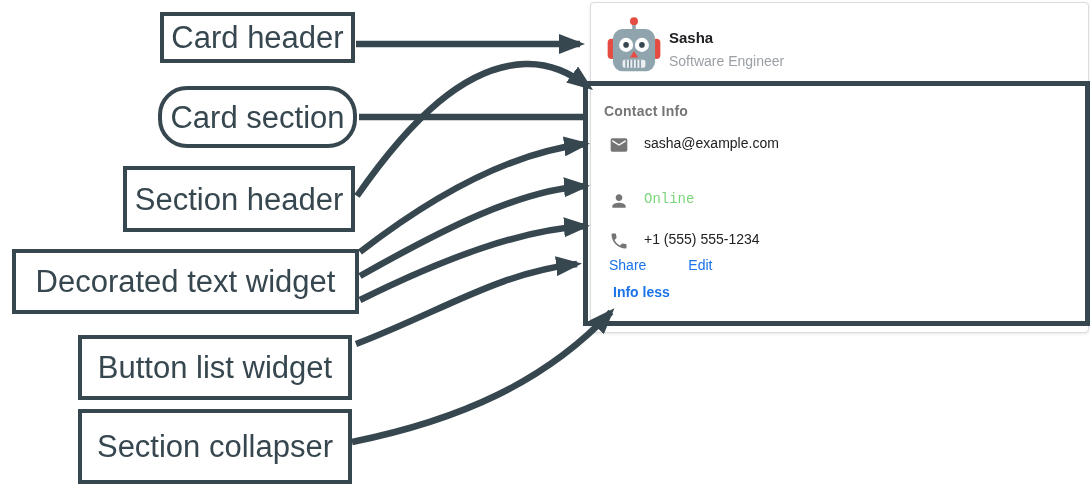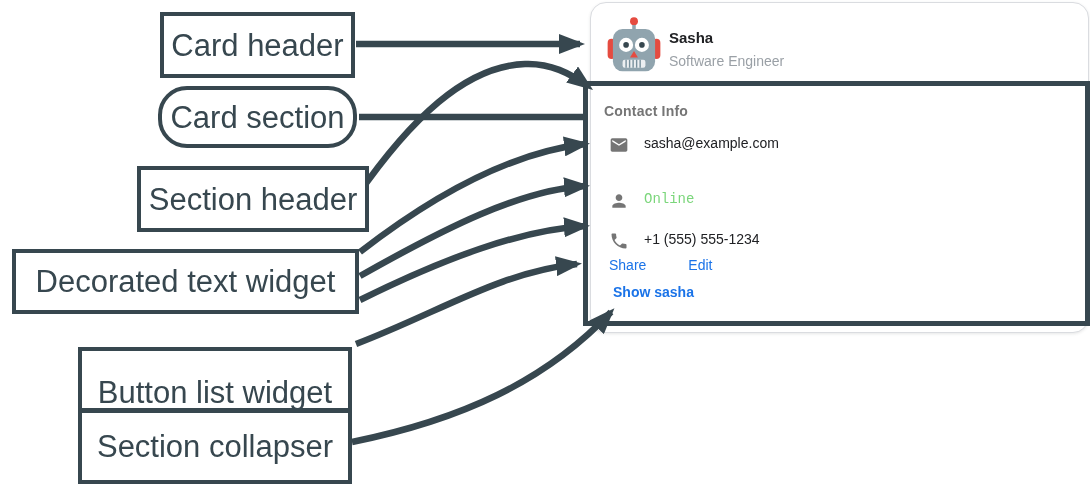--- a/index.html
+++ b/index.html
@@ -9,36 +9,36 @@
   }
 
   
   .label-box {
     position:absolute; box-sizing:border-box;
     border:4px solid #37474f; background:#fff; color:#37474f;
     font-size:31px; line-height:1;
     display:flex; align-items:center; justify-content:center;
     white-space:nowrap; z-index:4;
   }
-  #lbl-card-header    { left:160px; top:12px;  width:195px; height:66px; }
+  #lbl-card-header    { left:160px; top:12px;  width:195px; height:51px; }
   #lbl-card-section   { left:158px; top:86px;  width:199px; height:62px;border-radius:29px; }
-  #lbl-section-header { left:137px; top:166px; width:232px; height:66px; }
+  #lbl-section-header { left:123px; top:166px; width:232px; height:66px; }
   #lbl-decorated      { left:12px;  top:249px; width:347px; height:65px; }
-  #lbl-button-list    { left:78px;  top:347px; width:274px; height:65px;align-items:flex-end; }
+  #lbl-button-list    { left:78px;  top:335px; width:274px; height:65px; }
   #lbl-collapser      { left:78px;  top:409px; width:274px; height:75px;text-align:center; }
 
   
   .arrows { position:absolute; left:0; top:0; width:1090px; height:494px;
             z-index:3; pointer-events:none; }
 
   
   .card {
     position:absolute; left:590px; top:2px; width:499px; height:331px;
     box-sizing:border-box; background:#fff;
-    border:1px solid #dadce0; border-radius:16px;
+    border:1px solid #dadce0; border-radius:4px;
     box-shadow:0 1px 3px rgba(60,64,67,.12); z-index:1;
   }
   .card * { position:absolute; }
   .avatar { left:16px; top:12px; width:54px; height:58px; }
   .person-name { left:78px; top:26px; font-size:15px; font-weight:700; color:#202124; }
   .person-role { left:78px; top:50px; font-size:14px; font-weight:400; color:#9aa0a6; }
 
   .section-title { left:13px; top:100px; font-size:14px; font-weight:700;
                    color:#757575; letter-spacing:.2px; }
 
@@ -123,21 +123,21 @@
         <path fill="#757575" d="M6.62 10.79c1.44 2.83 3.76 5.14 6.59 6.59l2.2-2.2c.27-.27.67-.36 1.02-.24 1.12.37 2.33.57 3.57.57.55 0 1 .45 1 1V20c0 .55-.45 1-1 1-9.39 0-17-7.61-17-17 0-.55.45-1 1-1h3.5c.55 0 1 .45 1 1 0 1.25.2 2.45.57 3.57.11.35.03.74-.25 1.02l-2.2 2.2z"></path>
       </svg>
       <span class="row-text">+1 (555) 555-1234</span>
     </div>
 
     <div class="btn-row">
       <span class="text-btn">Share</span>
       <span class="text-btn">Edit</span>
     </div>
 
-    <div class="collapse-btn">Show sasha</div>
+    <div class="collapse-btn">Info less</div>
   </div>
 
   <div class="section-outline"></div>
 
   <svg class="arrows" viewBox="0 0 1090 494" xmlns="http://www.w3.org/2000/svg">
     <defs>
       <marker id="ah" markerUnits="userSpaceOnUse" markerWidth="26" markerHeight="20" refX="21" refY="10" orient="auto">
         <path d="M0,0 L26,10 L0,20 Z" fill="#37474f"></path>
       </marker>
     </defs>

